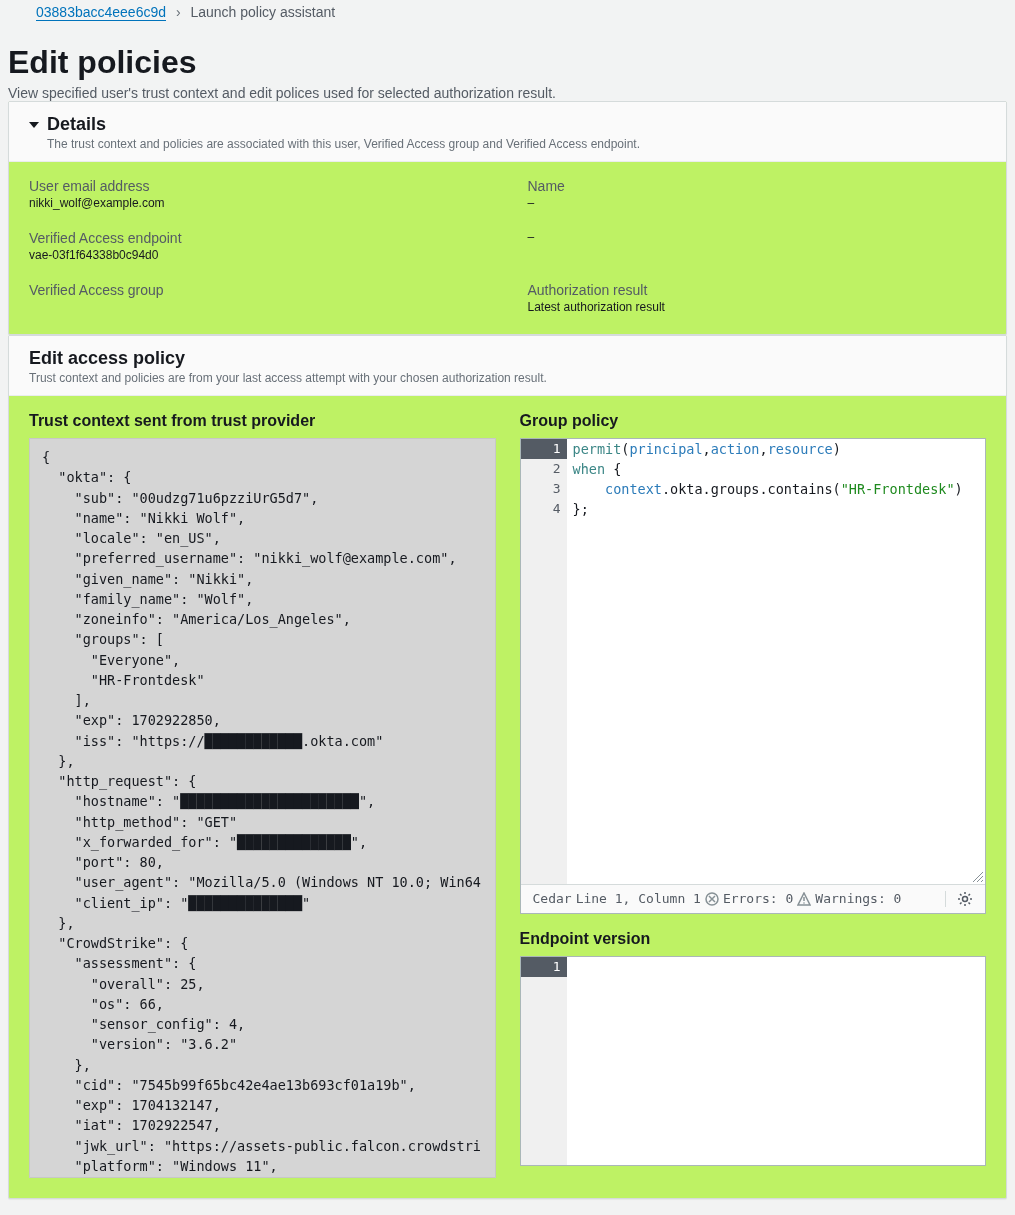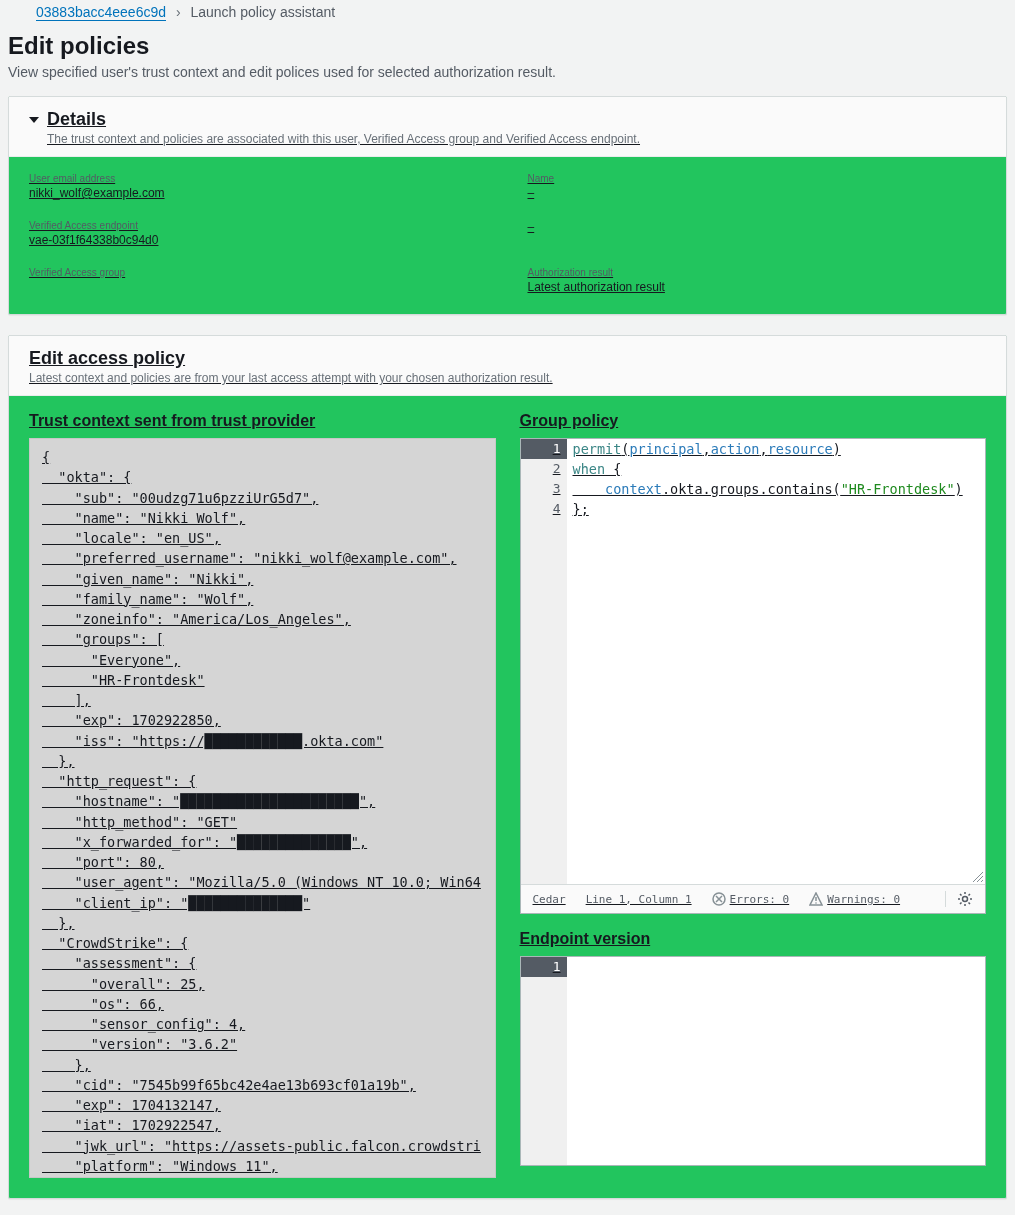--- a/index.html
+++ b/index.html
@@ -13,37 +13,34 @@
   }
   .breadcrumb {
     padding: 4px 0 12px 0;
     font-size: 14px;
     color: #545b64;
     margin-left: 28px;
   }
   .breadcrumb a { color: #0073bb; text-decoration: none; border-bottom: 1px solid #0073bb; }
   .breadcrumb .sep { color: #687078; margin: 0 6px; }
   h1.page-title {
-    font-size: 24px;
+    font-size: 32px;
     font-weight: 700;
-    margin: 0 0 4px 0;
+    margin: 12px 0 4px 0;
     color: #16191f;
   }
   .page-sub {
     font-size: 14px;
     color: #545b64;
-    margin-bottom: 16px;
   }
   .panel {
-    background: #22c55e;
+    background: #bef264;
     border: 1px solid #d5dbdb;
     border-radius: 2px;
-    margin-bottom: 20px;
     box-shadow: 0 1px 1px rgba(0,0,0,0.05);
-    text-decoration: underline;
   }
   .panel-header {
     background: #fafafa;
     padding: 12px 20px 10px 20px;
     border-bottom: 1px solid #eaeded;
   }
   .panel-header h2 {
     margin: 0;
     font-size: 18px;
     font-weight: 700;
@@ -64,21 +61,21 @@
     border-top: 6px solid #16191f;
     display: inline-block;
   }
   .details-body {
     padding: 16px 20px 20px 20px;
     display: grid;
     grid-template-columns: 1fr 1fr;
     column-gap: 40px;
     row-gap: 20px;
   }
-  .field-label { color: #545b64; font-size: 10px; margin-bottom: 2px; }
+  .field-label { color: #545b64; font-size: 14px; margin-bottom: 2px; }
   .field-value { color: #16191f; font-size: 12px; }
   .edit-body {
     padding: 16px 20px;
     display: grid;
     grid-template-columns: 1fr 1fr;
     column-gap: 24px;
   }
   .col h3 {
     font-size: 16px;
     font-weight: 700;
@@ -127,25 +124,25 @@
     line-height: 20px;
     white-space: pre;
   }
   .tok-kw { color: #3b8686; }
   .tok-var { color: #2b7bb9; }
   .tok-str { color: #1f8a1f; }
   .editor-status {
     border-top: 1px solid #d5dbdb;
     background: #fafafa;
     display: flex;
-    align-items: center;
+    align-items: flex-start;
     padding: 6px 12px;
-    font-size: 11px;
+    font-size: 13px;
     color: #545b64;
-    gap: 20px;
+    gap: 4px;
   }
   .editor-status .gear {
     margin-left: auto;
     width: 28px;
     display: flex;
     justify-content: center;
     border-left: 1px solid #d5dbdb;
     padding-left: 10px;
   }
   .resize-handle {
@@ -209,21 +206,21 @@
       <div class="field-value">Latest authorization result</div>
     </div>
   </div>
 </div>
 
 <div class="panel">
   <div class="panel-header no-caret">
     <h2>
         <span>Edit access policy</span>
       </h2>
-    <div class="sub">Latest context and policies are from your last access attempt with your chosen authorization result.</div>
+    <div class="sub">Trust context and policies are from your last access attempt with your chosen authorization result.</div>
   </div>
   <div class="edit-body">
 
     <div class="col">
       <h3>Trust context sent from trust provider</h3>
       <div class="trust-box">{
   "okta": {
     "sub": "00udzg71u6pzziUrG5d7",
     "name": "Nikki Wolf",
     "locale": "en_US",

